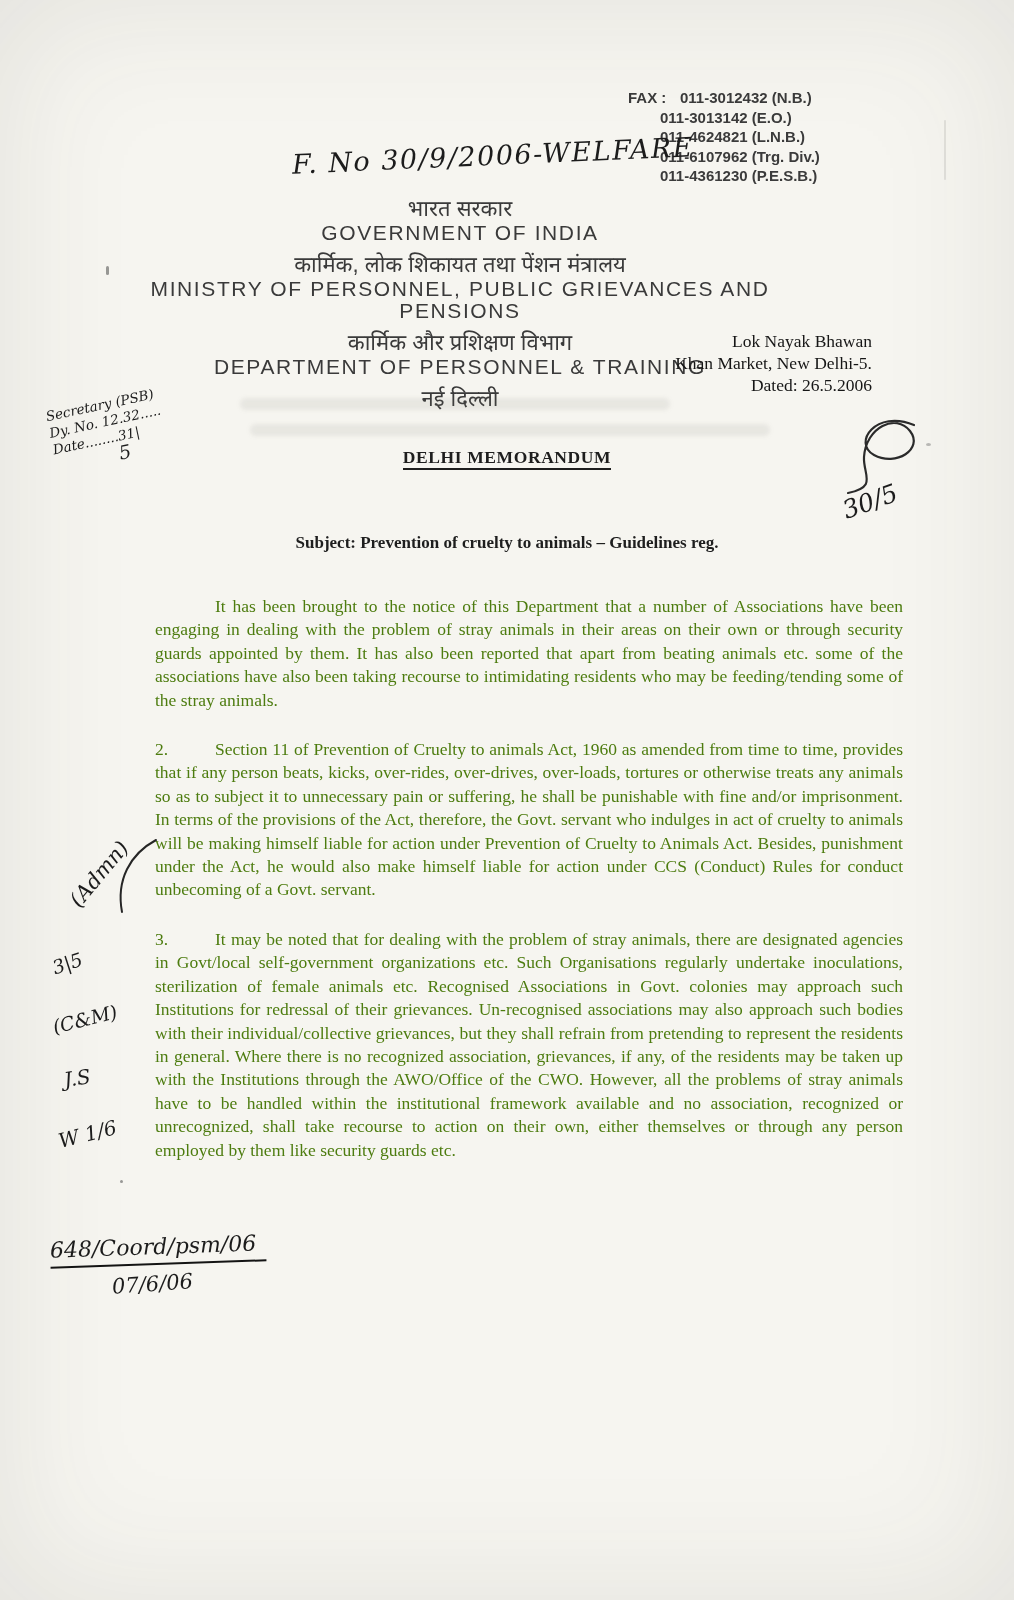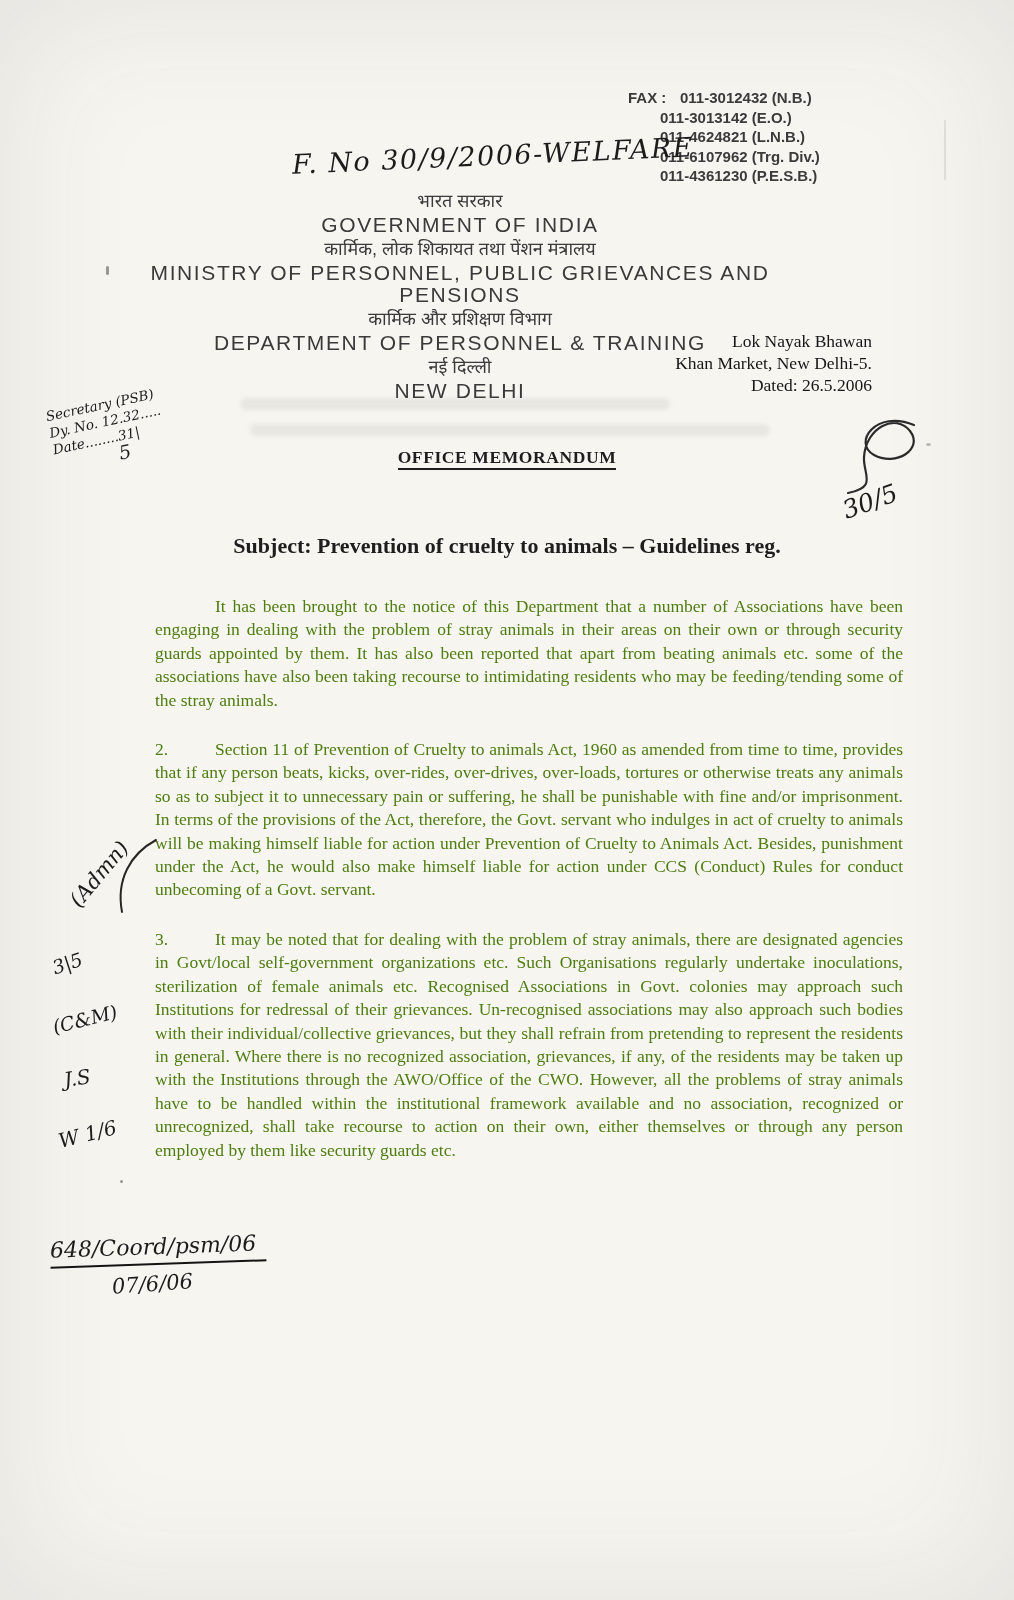--- a/index.html
+++ b/index.html
@@ -19,21 +19,21 @@
   .fax-label { display:inline-block; width:52px; }
   .fax-row.indent { margin-left:32px; }
 
   
   .hand { font-family:"DejaVu Serif", serif; font-style:italic; color:#1c1c1c; }
 
   .fileno { position:absolute; left:292px; top:140px; font-size:27px; letter-spacing:1.5px; transform:rotate(-2.5deg); }
 
   
   .letterhead { position:absolute; left:110px; top:188px; width:700px; text-align:center; font-family:"Liberation Sans", sans-serif; color:#3a3a3a; }
-  .lh-hi { font-size:18px; line-height:24px; margin-top:1px; }
+  .lh-hi { font-size:22px; line-height:24px; margin-top:9px; }
   .lh-en { font-size:21px; line-height:22px; letter-spacing:1.6px; margin-top:1px; }
 
   .address { position:absolute; right:142px; top:330px; text-align:right; font-size:17.5px; line-height:22px; color:#161616; }
 
   
   .stamp { position:absolute; left:50px; top:396px; transform:rotate(-12deg); font-size:13.5px; line-height:17px; }
   .stamp .big5 { margin-left:64px; font-size:19px; }
 
   .ghost1, .ghost2 {
     position:absolute; height:12px; border-radius:6px;
@@ -41,21 +41,21 @@
   }
   .ghost1 { left:240px; top:398px; width:430px; }
   .ghost2 { left:250px; top:424px; width:520px; }
 
   .memo-title { position:absolute; left:0; top:447px; width:1014px; text-align:center; font-weight:bold; font-size:17.5px; letter-spacing:0.6px; }
   .memo-title span { border-bottom:2px solid #1e1e1e; padding-bottom:1px; }
 
   .signature-svg { position:absolute; left:836px; top:415px; }
   .date-scribble { position:absolute; left:842px; top:487px; font-size:25px; transform:rotate(-20deg); }
 
-  .subject { position:absolute; left:0; top:533px; width:1014px; text-align:center; font-weight:bold; font-size:22px; }
+  .subject { position:absolute; left:0; top:533px; width:1014px; text-align:center; font-weight:bold; font-size:17px; }
 
   
   .bodytext { position:absolute; left:155px; top:595px; width:748px; font-size:17.5px; line-height:23.4px; text-align:justify; color:#4d7c0f; }
   .para { margin:0 0 26px 0; }
   .pnum { display:inline-block; width:60px; }
 
   
   .mn { position:absolute; font-size:19px; }
   .mn1 { left:60px;  top:862px;  transform:rotate(-50deg); font-size:21px; }
   .mn2 { left:52px;  top:952px;  transform:rotate(-18deg); }
@@ -94,41 +94,40 @@
   <div class="hand fileno">F. No 30/9/2006-WELFARE</div>
 
   <div class="letterhead">
     <div class="lh-hi">भारत सरकार</div>
     <div class="lh-en">GOVERNMENT OF INDIA</div>
     <div class="lh-hi">कार्मिक, लोक शिकायत तथा पेंशन मंत्रालय</div>
     <div class="lh-en">MINISTRY OF PERSONNEL, PUBLIC GRIEVANCES AND PENSIONS</div>
     <div class="lh-hi">कार्मिक और प्रशिक्षण विभाग</div>
     <div class="lh-en">DEPARTMENT OF PERSONNEL &amp; TRAINING</div>
     <div class="lh-hi">नई दिल्ली</div>
-    <div class="lh-en">NEW DELHI</div>
   </div>
 
   <div class="address">
     <div>Lok Nayak Bhawan</div>
     <div>Khan Market, New Delhi-5.</div>
     <div>Dated: 26.5.2006</div>
   </div>
 
   <div class="hand stamp">
     <div>Secretary (PSB)</div>
     <div>Dy. No. 12.32.....</div>
     <div>Date........31|</div>
     <div class="big5">5</div>
   </div>
 
   <div class="ghost1"></div>
   <div class="ghost2"></div>
 
   <div class="memo-title">
-    <span>OFFICE MEMORANDUM</span>
+    <span>DELHI MEMORANDUM</span>
   </div>
 
   <svg class="signature-svg" width="95" height="80" viewBox="0 0 95 80">
     <path d="M78 10 C 40 -6, 16 28, 38 40 C 60 52, 88 34, 74 16 C 60 -2, 30 12, 28 42 C 27 60, 42 72, 12 78" fill="none" stroke="#2b2b2b" stroke-width="2.2" stroke-linecap="round"></path>
   </svg>
   <div class="hand date-scribble">30/5</div>
 
   <div class="subject">Subject: Prevention of cruelty to animals – Guidelines reg.</div>
 
   <div class="bodytext">

